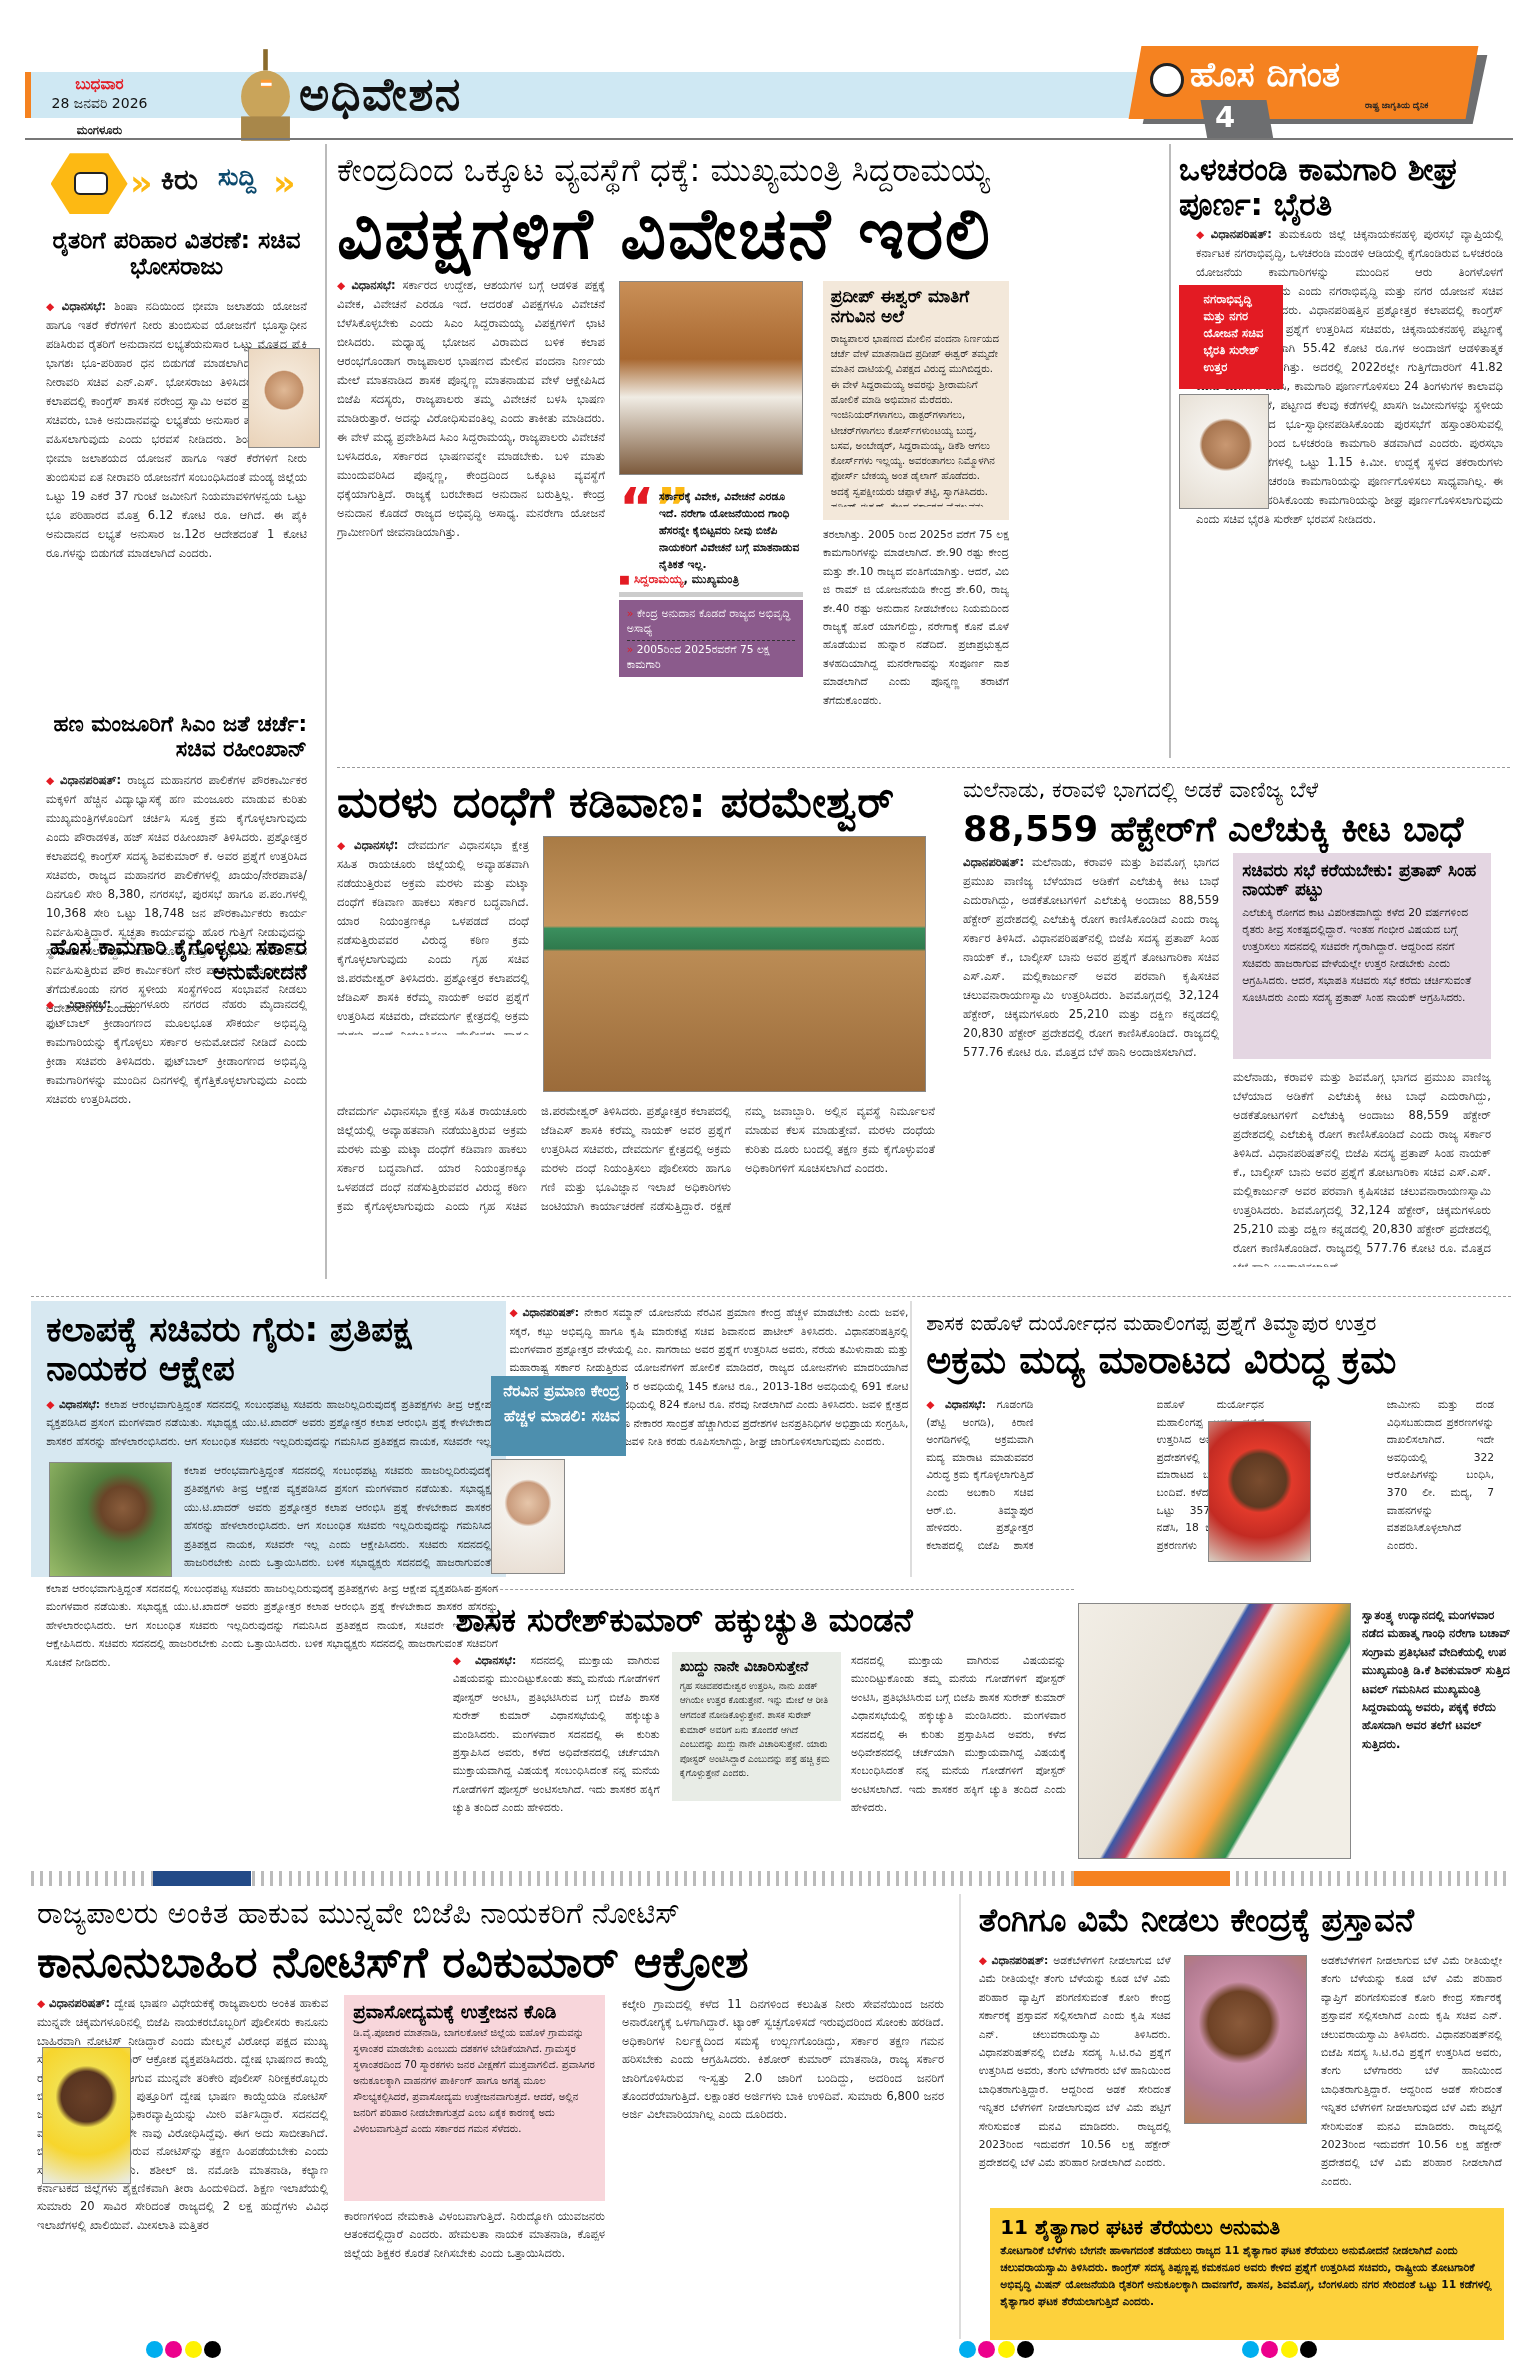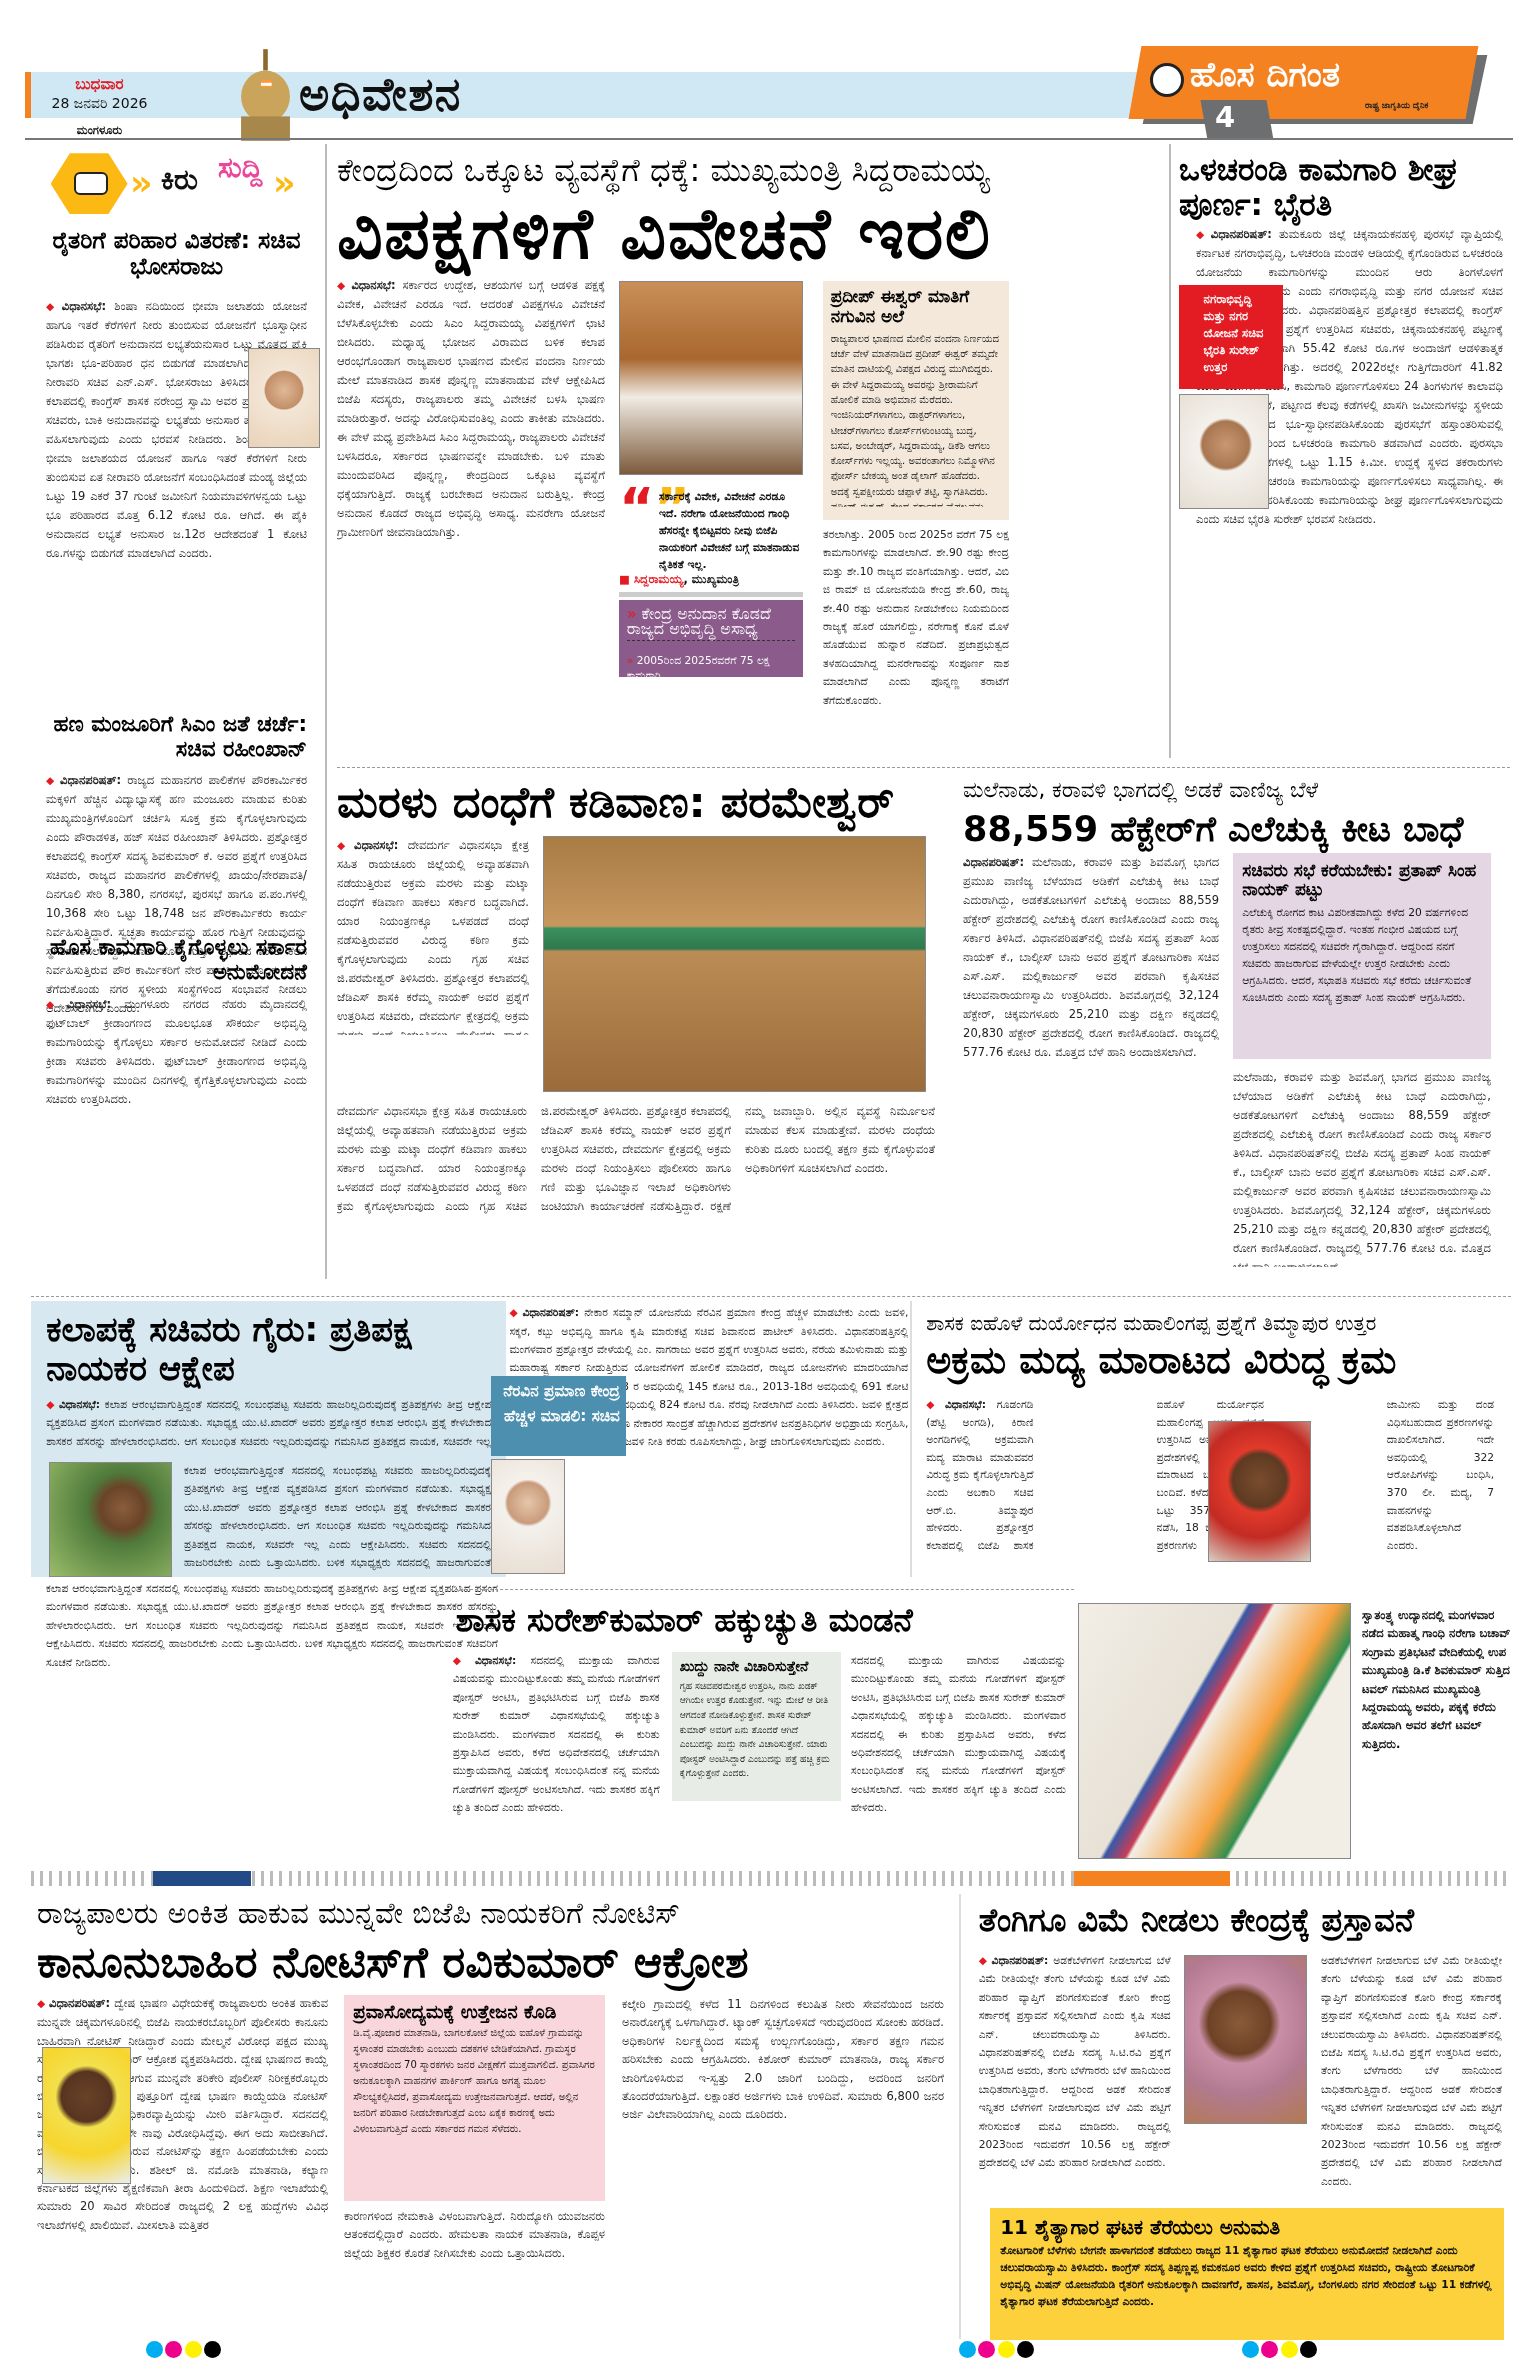--- a/index.html
+++ b/index.html
@@ -49,21 +49,21 @@
   <div class="abs rule" style="left:24.5px;top:138px;width:1488px"></div>
 </div>
 
 <div class="abs" style="left:46px;top:144px;width:268px;height:1135px">
   <div class="abs" style="left:0;top:4.6px;width:253px;height:69px">
     <div class="abs" style="left:4.6px;top:4.6px;width:77px;height:61px;background:#fdb913;clip-path:polygon(25% 0,75% 0,100% 50%,75% 100%,25% 100%,0 50%)">
       <div style="position:absolute;left:23px;top:18.4px;width:34px;height:23px;border:2.3px solid #222;border-radius:6.1px;background:#fff"></div>
     </div>
     <div class="abs" style="left:84px;top:15.3px;color:#fdb913;font-size:35px;font-weight:bold;line-height:38px">»</div>
     <div class="abs" style="left:115px;top:14px;font-size:28px;font-weight:900">ಕಿರು</div>
-    <div class="abs" style="left:172px;top:2px;font-size:28px;font-weight:900;color:#ec4899">ಸುದ್ದಿ</div>
+    <div class="abs" style="left:172px;top:14px;font-size:24px;font-weight:900;color:#0c4a6e">ಸುದ್ದಿ</div>
     <div class="abs" style="left:227px;top:15.3px;color:#fdb913;font-size:35px;font-weight:bold;line-height:38px">»</div>
   </div>
 
   <div class="abs hl" style="left:0;top:83px;width:261px;font-size:23px;text-align:center">ರೈತರಿಗೆ ಪರಿಹಾರ ವಿತರಣೆ: ಸಚಿವ ಭೋಸರಾಜು</div>
   <div class="abs body-text" style="left:0;top:153px;width:261px;font-size:11.5px;line-height:19px;height:376px;overflow:hidden">
     <span class="dot">◆</span><b>ವಿಧಾನಸಭೆ:</b> <span>ಶಿಂಷಾ ನದಿಯಿಂದ ಭೀಮಾ ಜಲಾಶಯ ಯೋಜನೆ ಹಾಗೂ ಇತರೆ ಕೆರೆಗಳಿಗೆ ನೀರು ತುಂಬಿಸುವ ಯೋಜನೆಗೆ ಭೂಸ್ವಾಧೀನ ಪಡಿಸಿರುವ ರೈತರಿಗೆ ಅನುದಾನದ ಲಭ್ಯತೆಯನುಸಾರ ಒಟ್ಟು ಮೊತ್ತದ ಪೈಕಿ ಭಾಗಶಃ ಭೂ-ಪರಿಹಾರ ಧನ ಬಿಡುಗಡೆ ಮಾಡಲಾಗಿದೆ ಎಂದು ಸಣ್ಣ ನೀರಾವರಿ ಸಚಿವ ಎನ್.ಎಸ್. ಭೋಸರಾಜು ತಿಳಿಸಿದರು. ಪ್ರಶ್ನೋತ್ತರ ಕಲಾಪದಲ್ಲಿ ಕಾಂಗ್ರೆಸ್ ಶಾಸಕ ನರೇಂದ್ರ ಸ್ವಾಮಿ ಅವರ ಪ್ರಶ್ನೆಗೆ ಉತ್ತರಿಸಿದ ಸಚಿವರು, ಬಾಕಿ ಅನುದಾನವನ್ನು ಲಭ್ಯತೆಯ ಅನುಸಾರ ಪಾವತಿಸಲು ಕ್ರಮ ವಹಿಸಲಾಗುವುದು ಎಂದು ಭರವಸೆ ನೀಡಿದರು. ಶಿಂಷಾ ನದಿಯಿಂದ ಭೀಮಾ ಜಲಾಶಯದ ಯೋಜನೆ ಹಾಗೂ ಇತರೆ ಕೆರೆಗಳಿಗೆ ನೀರು ತುಂಬಿಸುವ ಏತ ನೀರಾವರಿ ಯೋಜನೆಗೆ ಸಂಬಂಧಿಸಿದಂತೆ ಮಂಡ್ಯ ಜಿಲ್ಲೆಯ ಒಟ್ಟು 19 ಎಕರೆ 37 ಗುಂಟೆ ಜಮೀನಿಗೆ ನಿಯಮಾವಳಿಗಳನ್ವಯ ಒಟ್ಟು ಭೂ ಪರಿಹಾರದ ಮೊತ್ತ 6.12 ಕೋಟಿ ರೂ. ಆಗಿದೆ. ಈ ಪೈಕಿ ಅನುದಾನದ ಲಭ್ಯತೆ ಅನುಸಾರ ಜ.12ರ ಆದೇಶದಂತೆ 1 ಕೋಟಿ ರೂ.ಗಳನ್ನು ಬಿಡುಗಡೆ ಮಾಡಲಾಗಿದೆ ಎಂದರು.</span>
   </div>
   <div class="abs photo face" style="left:202px;top:204px;width:72px;height:100px;background:radial-gradient(circle at 50% 42%,#e0b996 0,#c28f68 28%,#f3e6d6 30%,#e9d2b8 100%)"></div>
 
   <div class="abs hl" style="left:0;top:568px;width:261px;font-size:21.5px;text-align:right">ಹಣ ಮಂಜೂರಿಗೆ ಸಿಎಂ ಜತೆ ಚರ್ಚೆ: ಸಚಿವ ರಹೀಂಖಾನ್</div>
@@ -85,21 +85,21 @@
     <span class="dot">◆</span><b>ವಿಧಾನಸಭೆ:</b> <span>ಸರ್ಕಾರದ ಉದ್ದೇಶ, ಆಶಯಗಳ ಬಗ್ಗೆ ಆಡಳಿತ ಪಕ್ಷಕ್ಕೆ ವಿವೇಕ, ವಿವೇಚನೆ ಎರಡೂ ಇದೆ. ಆದರಂತೆ ವಿಪಕ್ಷಗಳೂ ವಿವೇಚನೆ ಬೆಳೆಸಿಕೊಳ್ಳಬೇಕು ಎಂದು ಸಿಎಂ ಸಿದ್ದರಾಮಯ್ಯ ವಿಪಕ್ಷಗಳಿಗೆ ಛಾಟಿ ಬೀಸಿದರು. ಮಧ್ಯಾಹ್ನ ಭೋಜನ ವಿರಾಮದ ಬಳಿಕ ಕಲಾಪ ಆರಂಭಗೊಂಡಾಗ ರಾಜ್ಯಪಾಲರ ಭಾಷಣದ ಮೇಲಿನ ವಂದನಾ ನಿರ್ಣಯ ಮೇಲೆ ಮಾತನಾಡಿದ ಶಾಸಕ ಪೊನ್ನಣ್ಣ ಮಾತನಾಡುವ ವೇಳೆ ಆಕ್ಷೇಪಿಸಿದ ಬಿಜೆಪಿ ಸದಸ್ಯರು, ರಾಜ್ಯಪಾಲರು ತಮ್ಮ ವಿವೇಚನೆ ಬಳಸಿ ಭಾಷಣ ಮಾಡಿರುತ್ತಾರೆ. ಅದನ್ನು ವಿರೋಧಿಸುವಂತಿಲ್ಲ ಎಂದು ತಾಕೀತು ಮಾಡಿದರು. ಈ ವೇಳೆ ಮಧ್ಯ ಪ್ರವೇಶಿಸಿದ ಸಿಎಂ ಸಿದ್ದರಾಮಯ್ಯ, ರಾಜ್ಯಪಾಲರು ವಿವೇಚನೆ ಬಳಸಿದರೂ, ಸರ್ಕಾರದ ಭಾಷಣವನ್ನೇ ಮಾಡಬೇಕು. ಬಳಿ ಮಾತು ಮುಂದುವರಿಸಿದ ಪೊನ್ನಣ್ಣ, ಕೇಂದ್ರದಿಂದ ಒಕ್ಕೂಟ ವ್ಯವಸ್ಥೆಗೆ ಧಕ್ಕೆಯಾಗುತ್ತಿದೆ. ರಾಜ್ಯಕ್ಕೆ ಬರಬೇಕಾದ ಅನುದಾನ ಬರುತ್ತಿಲ್ಲ. ಕೇಂದ್ರ ಅನುದಾನ ಕೊಡದೆ ರಾಜ್ಯದ ಅಭಿವೃದ್ಧಿ ಅಸಾಧ್ಯ. ಮನರೇಗಾ ಯೋಜನೆ ಗ್ರಾಮೀಣರಿಗೆ ಜೀವನಾಡಿಯಾಗಿತ್ತು.</span>
   </div>
   <div class="abs photo" style="left:282px;top:137px;width:184px;height:194px;background:linear-gradient(180deg,#c98f57 0,#a8672f 40%,#f0ece4 60%,#7c5a3c 100%)"></div>
   <div class="abs" style="left:282px;top:337px;font-size:54px;line-height:54px;font-weight:bold;color:#e31b23">“<span style="color:#fdb913">”</span></div>
   <div class="abs" style="left:322px;top:344px;width:146px;font-size:10.7px;line-height:17px;font-weight:bold">ಸರ್ಕಾರಕ್ಕೆ ವಿವೇಕ, ವಿವೇಚನೆ ಎರಡೂ ಇದೆ. ನರೇಗಾ ಯೋಜನೆಯಿಂದ ಗಾಂಧಿ ಹೆಸರನ್ನೇ ಕೈಬಿಟ್ಟವರು ನೀವು ಬಿಜೆಪಿ ನಾಯಕರಿಗೆ ವಿವೇಚನೆ ಬಗ್ಗೆ ಮಾತನಾಡುವ ನೈತಿಕತೆ ಇಲ್ಲ.</div>
   <div class="abs" style="left:282px;top:428px;width:184px;font-size:11.5px;font-weight:bold">
     <span style="color:#e31b23">■ </span><span style="color:#e31b23">ಸಿದ್ದರಾಮಯ್ಯ</span><span>, ಮುಖ್ಯಮಂತ್ರಿ</span>
   </div>
   <div class="abs" style="left:282px;top:448px;width:184px;height:4.6px;background:#ccc"></div>
   <div class="abs" style="left:282px;top:456px;width:184px;height:77px;background:#8b5b8c;padding:6.1px 7.7px;color:#fff">
-    <div style="font-size:16px;line-height:15.3px;border-bottom:0.8px dashed #333;padding-bottom:3.1px;margin-bottom:12px"><span style="color:#e31b23">» </span><span>ಕೇಂದ್ರ ಅನುದಾನ ಕೊಡದೆ ರಾಜ್ಯದ ಅಭಿವೃದ್ಧಿ ಅಸಾಧ್ಯ</span></div>
+    <div style="font-size:11px;line-height:15.3px;border-bottom:0.8px dashed #333;padding-bottom:3.1px;margin-bottom:1px"><span style="color:#e31b23">» </span><span>ಕೇಂದ್ರ ಅನುದಾನ ಕೊಡದೆ ರಾಜ್ಯದ ಅಭಿವೃದ್ಧಿ ಅಸಾಧ್ಯ</span></div>
     <div style="font-size:10.7px;line-height:15.3px"><span style="color:#e31b23">» </span><span>2005ರಿಂದ 2025ರವರೆಗೆ 75 ಲಕ್ಷ ಕಾಮಗಾರಿ</span></div>
   </div>
   <div class="abs" style="left:486px;top:137px;width:186px;height:239px;background:#f3e8da;padding:6.1px 7.7px">
     <div class="hl" style="font-size:17px;margin-bottom:4.6px">ಪ್ರದೀಪ್ ಈಶ್ವರ್ ಮಾತಿಗೆ ನಗುವಿನ ಅಲೆ</div>
     <div style="font-size:10px;line-height:15.3px;height:176px;overflow:hidden">ರಾಜ್ಯಪಾಲರ ಭಾಷಣದ ಮೇಲಿನ ವಂದನಾ ನಿರ್ಣಯದ ಚರ್ಚೆ ವೇಳೆ ಮಾತನಾಡಿದ ಪ್ರದೀಪ್ ಈಶ್ವರ್ ತಮ್ಮದೇ ಮಾತಿನ ದಾಟಿಯಲ್ಲಿ ವಿಪಕ್ಷದ ವಿರುದ್ಧ ಮುಗಿಬಿದ್ದರು. ಈ ವೇಳೆ ಸಿದ್ದರಾಮಯ್ಯ ಅವರನ್ನು ಶ್ರೀರಾಮನಿಗೆ ಹೋಲಿಕೆ ಮಾಡಿ ಅಭಿಮಾನ ಮೆರೆದರು. ಇಂಜಿನಿಯರ್‌ಗಳಾಗಲು, ಡಾಕ್ಟರ್‌ಗಳಾಗಲು, ಟೀಚರ್‌ಗಳಾಗಲು ಕೋರ್ಸ್‌ಗಳುಂಟಯ್ಯ ಬುದ್ಧ, ಬಸವ, ಅಂಬೇಡ್ಕರ್, ಸಿದ್ದರಾಮಯ್ಯ, ಡಿಕೆಶಿ ಆಗಲು ಕೋರ್ಸ್‌ಗಳು ಇಲ್ಲಯ್ಯ. ಅವರಂತಾಗಲು ನಿಮ್ಮೊಳಗಿನ ಫೋರ್ಸ್ ಬೇಕಯ್ಯ ಅಂತ ಡೈಲಾಗ್ ಹೊಡೆದರು. ಅದಕ್ಕೆ ಸ್ವಪಕ್ಷೀಯರು ಚಪ್ಪಾಳೆ ತಟ್ಟಿ, ಸ್ವಾಗತಿಸಿದರು. ಪ್ರದೀಪ್ ಈಶ್ವರ್, ಕೇಂದ್ರ ಸರ್ಕಾರದ ವೈಫಲ್ಯವನ್ನು ಟೀಕಿಸಿದರು.</div>
   </div>
   <div class="abs body-text" style="left:486px;top:382px;width:186px;height:207px;overflow:hidden;font-size:10.7px;line-height:18.4px">ತರಲಾಗಿತ್ತು. 2005 ರಿಂದ 2025ರ ವರೆಗೆ 75 ಲಕ್ಷ ಕಾಮಗಾರಿಗಳನ್ನು ಮಾಡಲಾಗಿದೆ. ಶೇ.90 ರಷ್ಟು ಕೇಂದ್ರ ಮತ್ತು ಶೇ.10 ರಾಜ್ಯದ ವಂತಿಗೆಯಾಗಿತ್ತು. ಆದರೆ, ವಿಬಿ ಜಿ ರಾಮ್ ಜಿ ಯೋಜನೆಯಡಿ ಕೇಂದ್ರ ಶೇ.60, ರಾಜ್ಯ ಶೇ.40 ರಷ್ಟು ಅನುದಾನ ನೀಡಬೇಕೆಂಬ ನಿಯಮದಿಂದ ರಾಜ್ಯಕ್ಕೆ ಹೊರೆ ಯಾಗಲಿದ್ದು, ನರೇಗಾಕ್ಕೆ ಕೊನೆ ಮೊಳೆ ಹೊಡೆಯುವ ಹುನ್ನಾರ ನಡೆದಿದೆ. ಪ್ರಜಾಪ್ರಭುತ್ವದ ತಳಹದಿಯಾಗಿದ್ದ ಮನರೇಗಾವನ್ನು ಸಂಪೂರ್ಣ ನಾಶ ಮಾಡಲಾಗಿದೆ ಎಂದು ಪೊನ್ನಣ್ಣ ತರಾಟೆಗೆ ತೆಗೆದುಕೊಂಡರು.</div>
 </div>
 <div class="abs vrule" style="left:1169px;top:144px;height:614px"></div>
 

